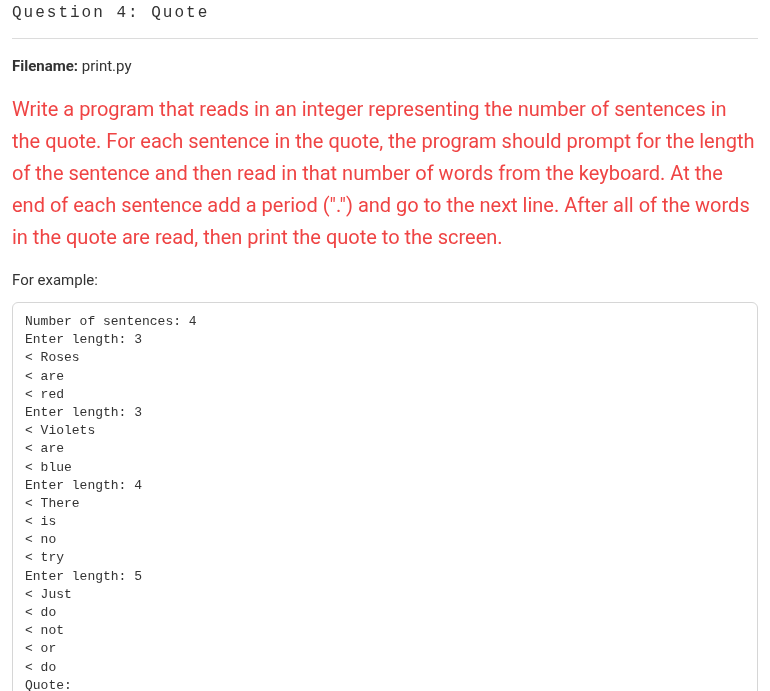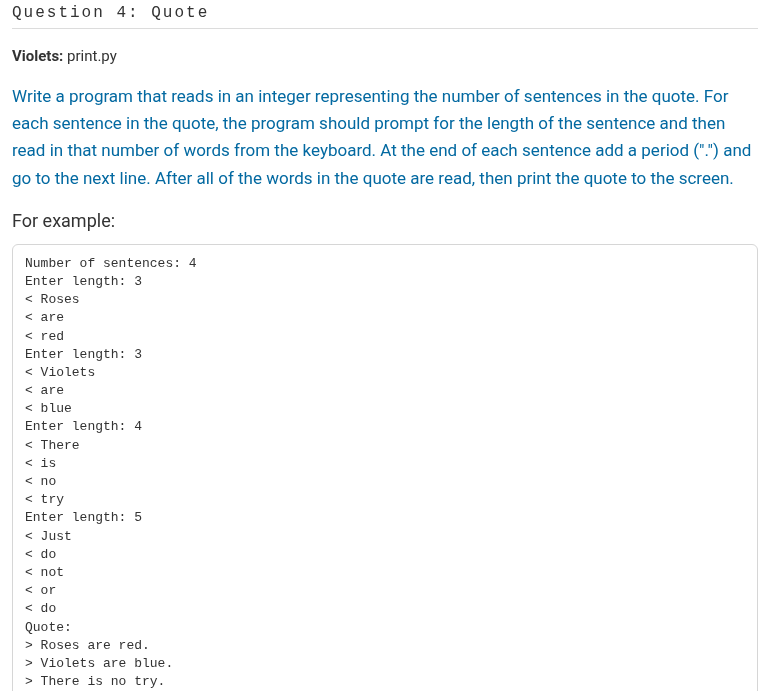--- a/index.html
+++ b/index.html
@@ -13,40 +13,40 @@
   .page {
     padding: 4px 12px 12px 12px;
     box-sizing: border-box;
   }
   .question-title {
     font-family: "Courier New", Courier, monospace;
     letter-spacing: 2px;
     font-size: 16px;
     font-weight: 500;
     color: #333;
-    padding-bottom: 6px;
+    padding-bottom: 16px;
     border-bottom: 1px solid #dcdcdc;
     margin: 0 0 18px 0;
   }
   .filename-line {
     font-size: 15px;
     color: #333;
     margin-bottom: 18px;
   }
   .filename-label {
     font-weight: 700;
   }
   .description {
-    font-size: 17px;
+    font-size: 20px;
     line-height: 1.6;
-    color: #0369a1;
+    color: #ef4444;
     margin-bottom: 18px;
   }
   .example-label {
-    font-size: 18px;
+    font-size: 15px;
     color: #333;
     margin-bottom: 8px;
   }
   .code-block {
     border: 1px solid #d6d6d6;
     border-radius: 6px;
     background: #ffffff;
     padding: 10px 12px;
     font-family: Menlo, Consolas, "Courier New", monospace;
     font-size: 13px;
@@ -57,21 +57,21 @@
   }
 </style>
 </head>
 <body>
 
 <div class="page">
 
   <h2 class="question-title">Question 4: Quote</h2>
 
   <div class="filename-line">
-    <span class="filename-label">Violets:</span>
+    <span class="filename-label">Filename:</span>
     <span>print.py</span>
   </div>
 
   <div class="description">Write a program that reads in an integer representing the number of sentences in the quote. For each sentence in the quote, the program should prompt for the length of the sentence and then read in that number of words from the keyboard. At the end of each sentence add a period (".") and go to the next line. After all of the words in the quote are read, then print the quote to the screen.</div>
 
   <div class="example-label">For example:</div>
 
   <pre class="code-block">Number of sentences: 4
 Enter length: 3
 &lt; Roses

